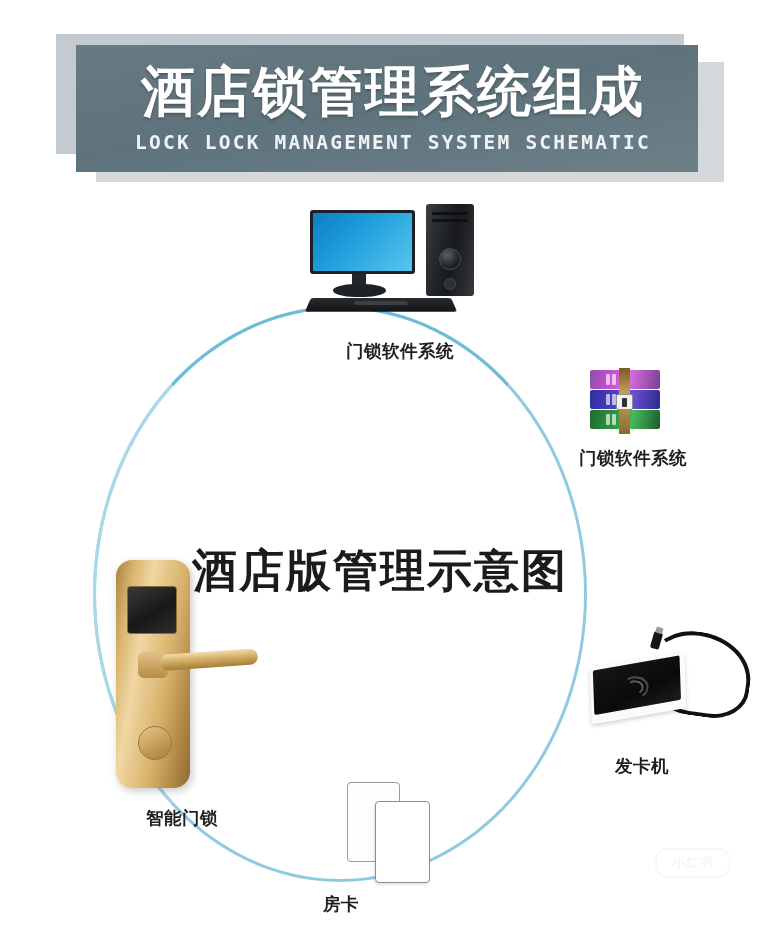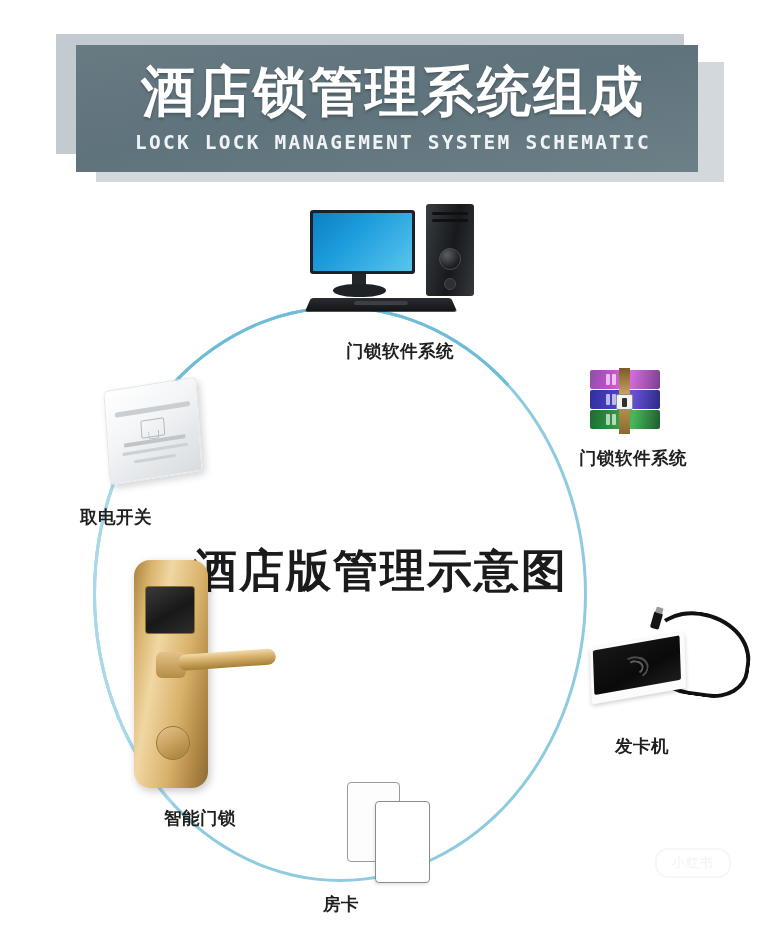--- a/index.html
+++ b/index.html
@@ -225,21 +225,21 @@
   }
   .rar-tick {
     position: absolute;
     width: 4px; height: 11px;
     background: rgba(255,255,255,0.65);
     border-radius: 1px;
   }
   .n-software .node-label { margin-top: 4px; }
 
   
-  .n-encoder { left: 585px; top: 612px; width: 175px; }
+  .n-encoder { left: 585px; top: 632px; width: 175px; }
   .enc-art { position: relative; width: 175px; height: 100px; }
   .enc-body {
     position: absolute; left: 5px; top: 28px;
     width: 96px; height: 56px;
     background: #fbfbfb;
     border-radius: 3px;
     transform: rotate(-10deg) skewX(-8deg);
     box-shadow: 0 2px 4px rgba(0,0,0,0.18);
   }
   .enc-pad {
@@ -305,21 +305,21 @@
     width: 55px; height: 82px;
     background: #ffffff;
     border: 1.5px solid #8d8d8d;
     border-radius: 4px;
     box-sizing: border-box;
     box-shadow: -1px 2px 3px rgba(0,0,0,0.10);
   }
   .n-cards .node-label { margin-top: 17px; text-align: left; padding-left: 18px; }
 
   
-  .n-lock { left: 100px; top: 552px; width: 200px; }
+  .n-lock { left: 82px; top: 552px; width: 200px; }
   .lock-art { position: relative; width: 200px; height: 250px; }
   .lock-plate {
     position: absolute; left: 34px; top: 8px;
     width: 74px; height: 228px;
     background: linear-gradient(100deg,#a9813f 0%,#d8b36c 16%,#f0d7a3 34%,#d9b26b 62%,#b08845 84%,#8e6a33 100%);
     border-radius: 16px;
     box-shadow: 2px 3px 8px rgba(0,0,0,0.22);
   }
   .lock-reader {
     position: absolute; left: 11px; top: 26px;
@@ -515,28 +515,16 @@
       <div class="lock-plate">
         <div class="lock-reader"></div>
         <div class="lock-keyhole"></div>
       </div>
       <div class="lock-handle-hub"></div>
       <div class="lock-handle"></div>
     </div>
     <div class="node-label">智能门锁</div>
   </div>
 
-  <div class="node n-switch">
-    <div class="sw-art">
-      <div class="sw-body">
-        <div class="sw-slot"></div>
-        <div class="sw-card-glyph"></div>
-        <div class="sw-text1"></div>
-        <div class="sw-text2"></div>
-        <div class="sw-text3"></div>
-      </div>
-    </div>
-    <div class="node-label">取电开关</div>
-  </div>
 
   <div class="wm-logo">小红书</div>
 
 </div>
 
 </body></html>

